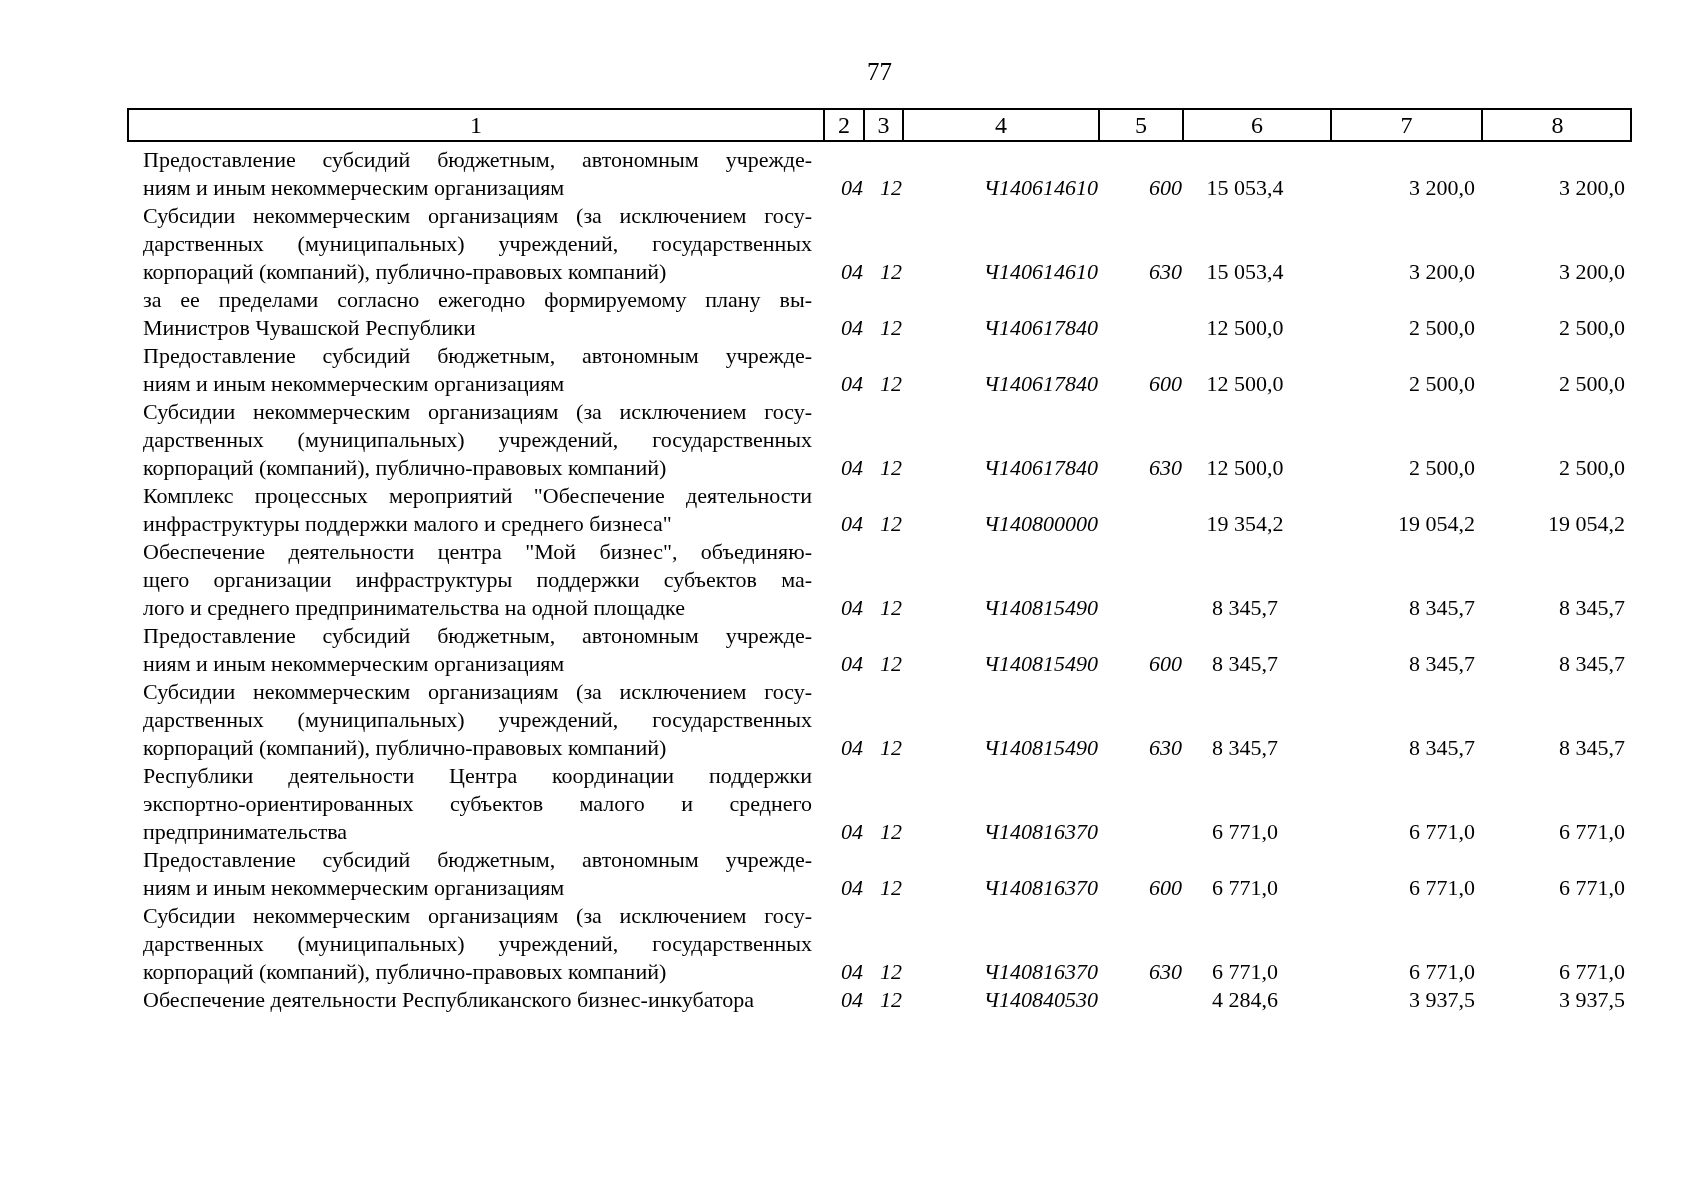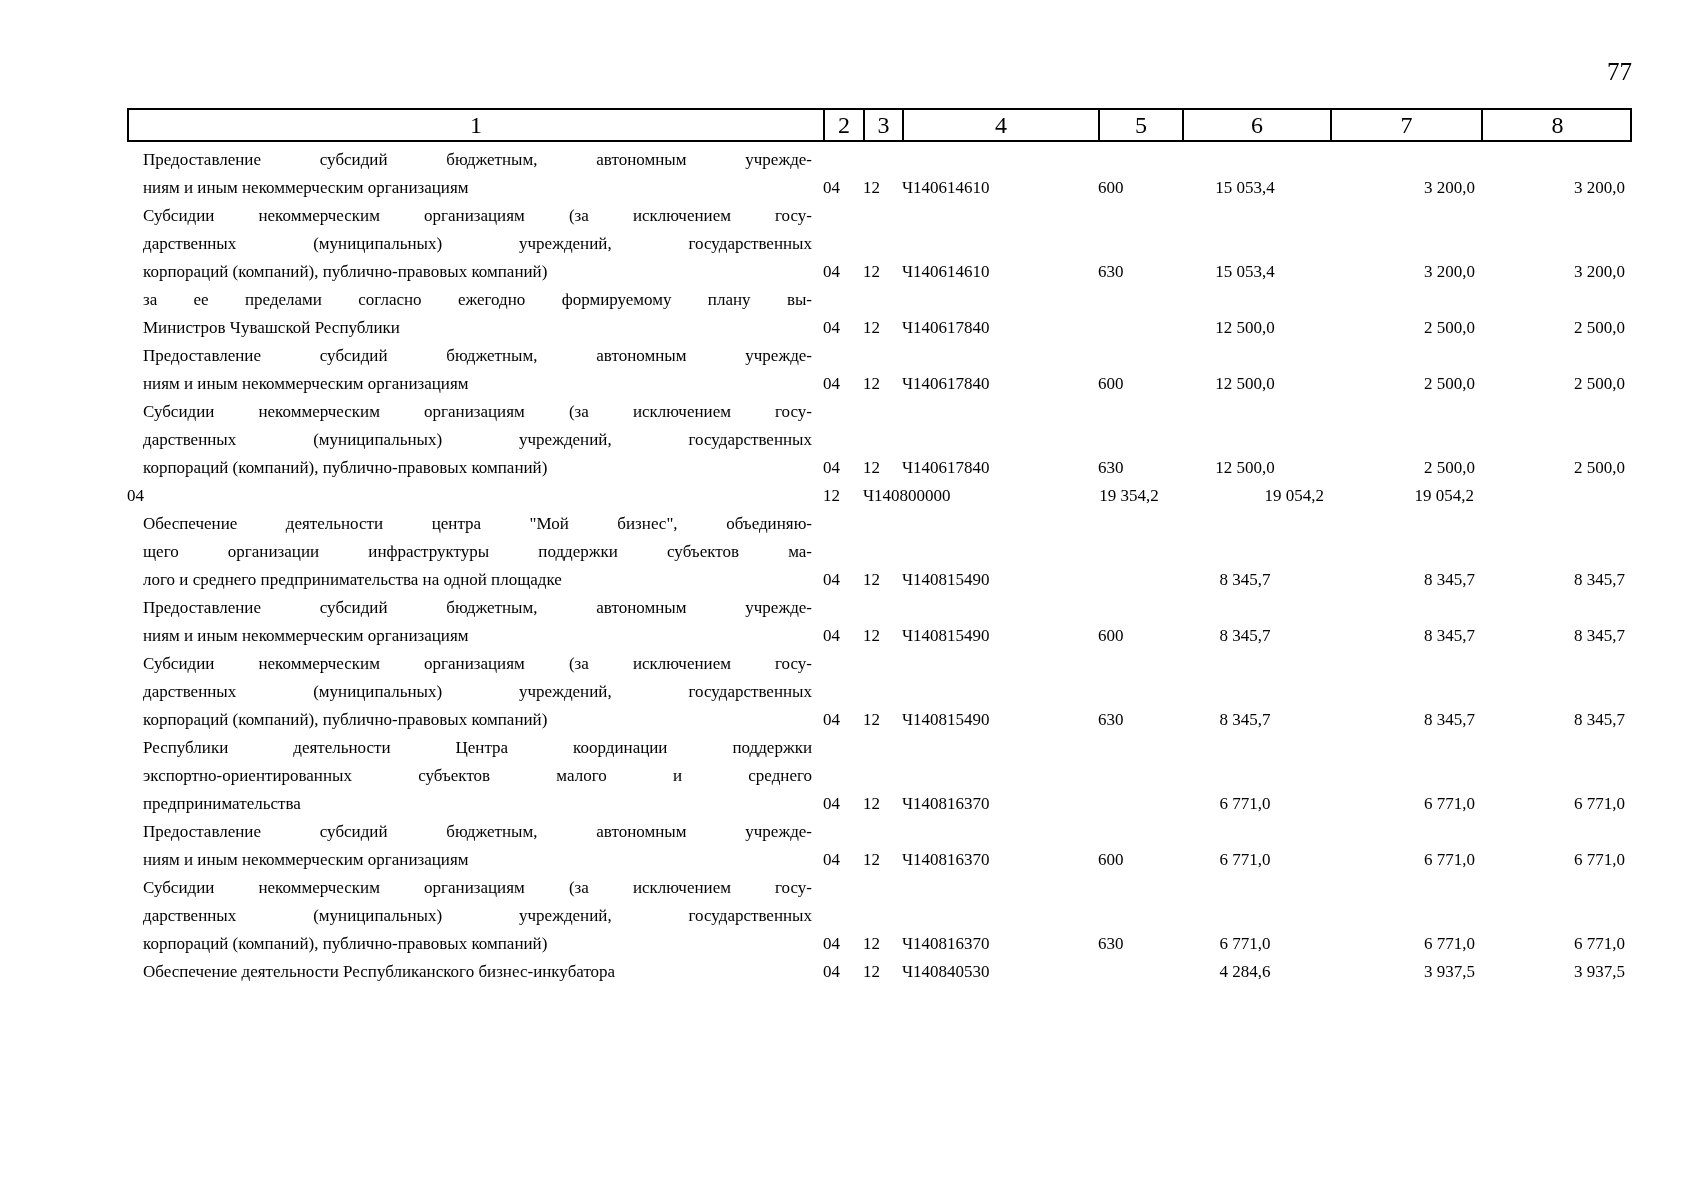--- a/index.html
+++ b/index.html
@@ -19,21 +19,21 @@
     position: absolute;
     left: 127px;
     top: 0;
     width: 1505px;
   }
   .page-number {
     position: absolute;
     top: 58px;
     left: 0;
     width: 100%;
-    text-align: right;
+    text-align: center;
     font-size: 25px;
     line-height: 28px;
   }
   .header-row {
     position: absolute;
     top: 108px;
     left: 0;
     width: 1505px;
     height: 34px;
     box-sizing: border-box;
@@ -48,38 +48,38 @@
     align-items: center;
     justify-content: center;
     font-size: 24px;
   }
   .header-cell:first-child { border-left: none; }
   .tbody {
     position: absolute;
     top: 146px;
     left: 0;
     width: 1505px;
-    font-size: 17px;
+    font-size: 22px;
     line-height: 28px;
   }
   .row {
     display: grid;
     grid-template-columns: 696px 40px 39px 196px 84px 148px 151px 151px;
     align-items: end;
   }
   .cell { box-sizing: border-box; }
   .c1 {
     padding-left: 16px;
     padding-right: 11px;
   }
   .c1 .line.justify {
     text-align: justify;
     text-align-last: justify;
   }
-  .c2, .c3, .c4, .c5 { text-align: left; white-space: nowrap; }
+  .c2, .c3, .c4, .c5 { text-align: right; white-space: nowrap; font-style: italic; }
   .c6 { text-align: center; padding-right: 22px; white-space: nowrap; }
   .c7 { text-align: right; padding-right: 6px;  white-space: nowrap; }
   .c8 { text-align: right; padding-right: 7px;  white-space: nowrap; }
 </style>
 </head>
 <body>
 
 <div class="sheet">
   <div class="page-number">77</div>
 
@@ -156,20 +156,24 @@
         </div>
         <div class="cell c2">04</div>
         <div class="cell c3">12</div>
         <div class="cell c4">Ч140617840</div>
         <div class="cell c5">630</div>
         <div class="cell c6">12 500,0</div>
         <div class="cell c7">2 500,0</div>
         <div class="cell c8">2 500,0</div>
       </div>
       <div class="row">
+        <div class="cell c1">
+          <div class="line justify">Комплекс процессных мероприятий "Обеспечение деятельности</div>
+          <div class="line">инфраструктуры поддержки малого и среднего бизнеса"</div>
+        </div>
         <div class="cell c2">04</div>
         <div class="cell c3">12</div>
         <div class="cell c4">Ч140800000</div>
         <div class="cell c5"></div>
         <div class="cell c6">19 354,2</div>
         <div class="cell c7">19 054,2</div>
         <div class="cell c8">19 054,2</div>
       </div>
       <div class="row">
         <div class="cell c1">

